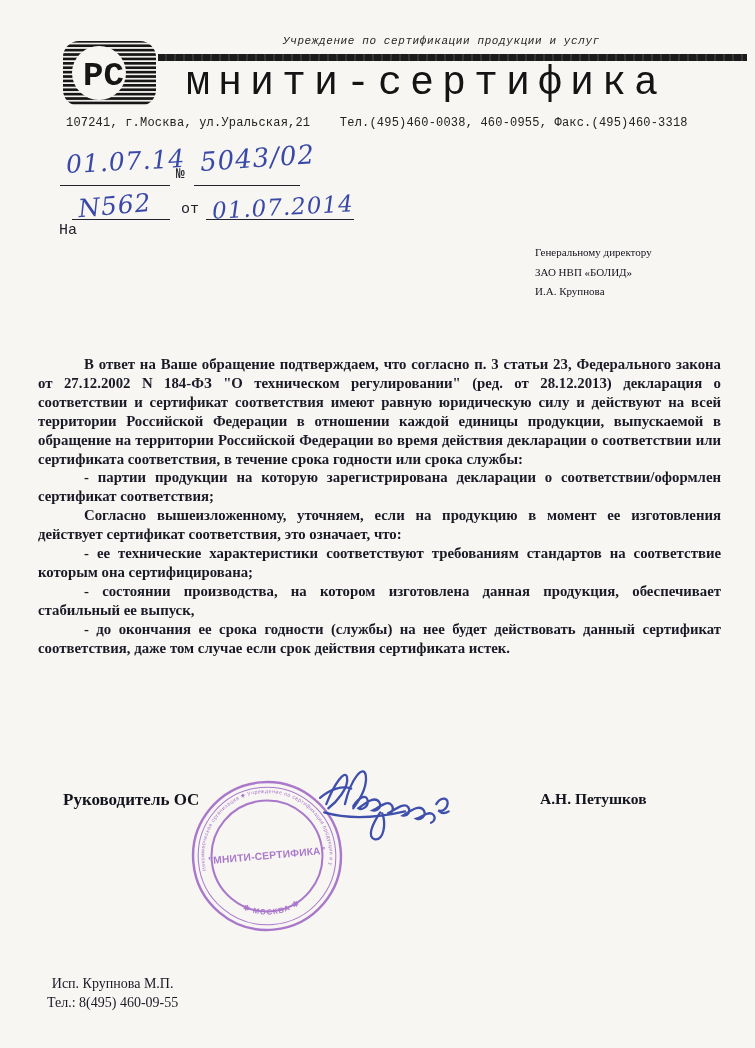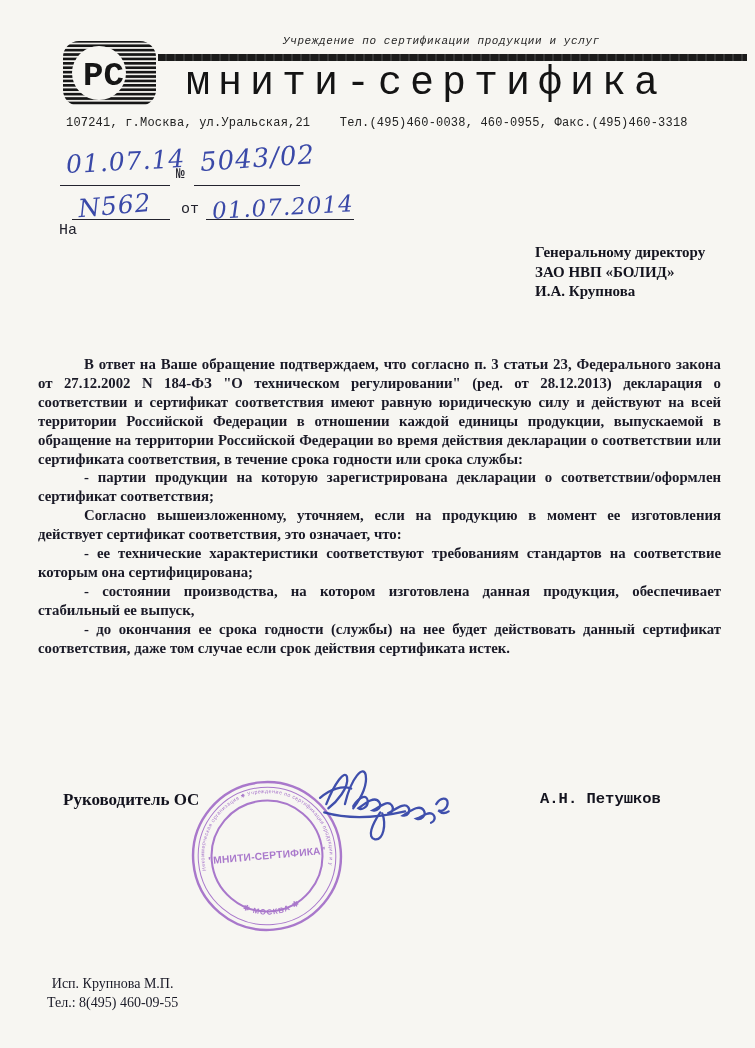--- a/index.html
+++ b/index.html
@@ -39,32 +39,32 @@
     position:absolute;font-family:"Liberation Mono",monospace;
     font-size:15px;color:#23232e;white-space:nowrap;
   }
   #hw-date{left:66px;top:147px;font-size:25px;transform:rotate(-3deg);}
   #hw-number{left:200px;top:143px;font-size:26px;transform:rotate(-4deg);}
   #hw-reply{left:78px;top:191px;font-size:25px;transform:rotate(-5deg);}
   #hw-reply-date{left:212px;top:194px;font-size:23px;transform:rotate(-3deg);}
   
   .recipient{
     position:absolute;left:535px;top:243px;
-    font-weight:bold;font-size:15px;line-height:19.5px;color:#14141f;
+    font-weight:normal;font-size:11px;line-height:19.5px;color:#14141f;
     white-space:nowrap;
   }
   
   .letter-body{
     position:absolute;left:38px;top:355px;width:683px;
     font-size:14.8px;line-height:18.9px;text-align:justify;color:#1a1a27;
   }
   .letter-body p{margin:0;text-indent:46px;font-weight:bold;}
   
   .sig-title{position:absolute;left:63px;top:790px;font-weight:bold;font-size:17px;color:#14141f;white-space:nowrap;}
-  .sig-name{position:absolute;left:540px;top:790px;font-weight:bold;font-size:15.5px;color:#14141f;white-space:nowrap;font-family:Liberation Mono, monospace;}
+  .sig-name{position:absolute;left:540px;top:790px;font-weight:bold;font-size:15.5px;color:#14141f;white-space:nowrap;}
   
   .stamp{position:absolute;left:190px;top:779px;width:154px;height:154px;transform:rotate(-5deg);opacity:0.85;}
   .stamp circle{fill:none;}
   .ink{position:absolute;left:318px;top:760px;width:140px;height:82px;}
   
   .footer{position:absolute;left:47px;top:975px;font-size:14px;line-height:18.5px;color:#1a1a27;text-align:center;}
 </style>
 </head>
 <body>
 

